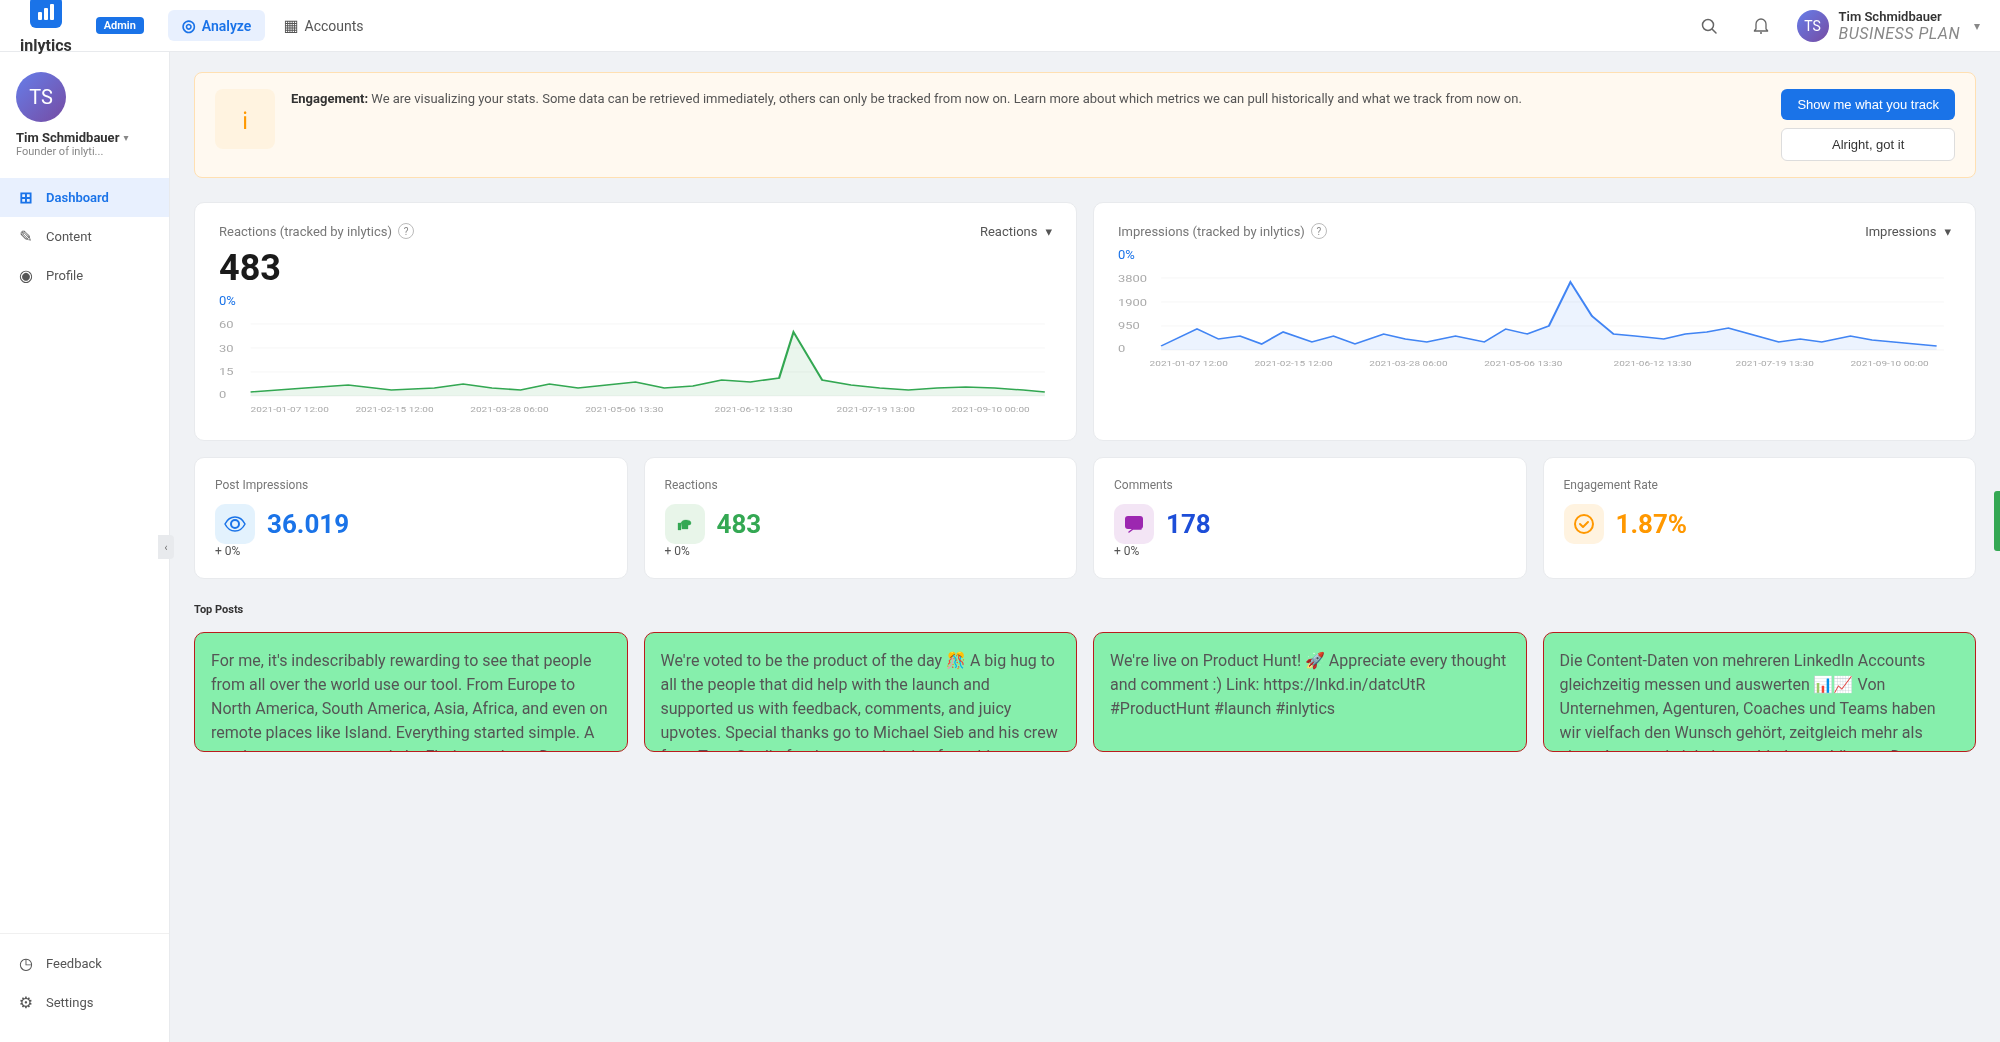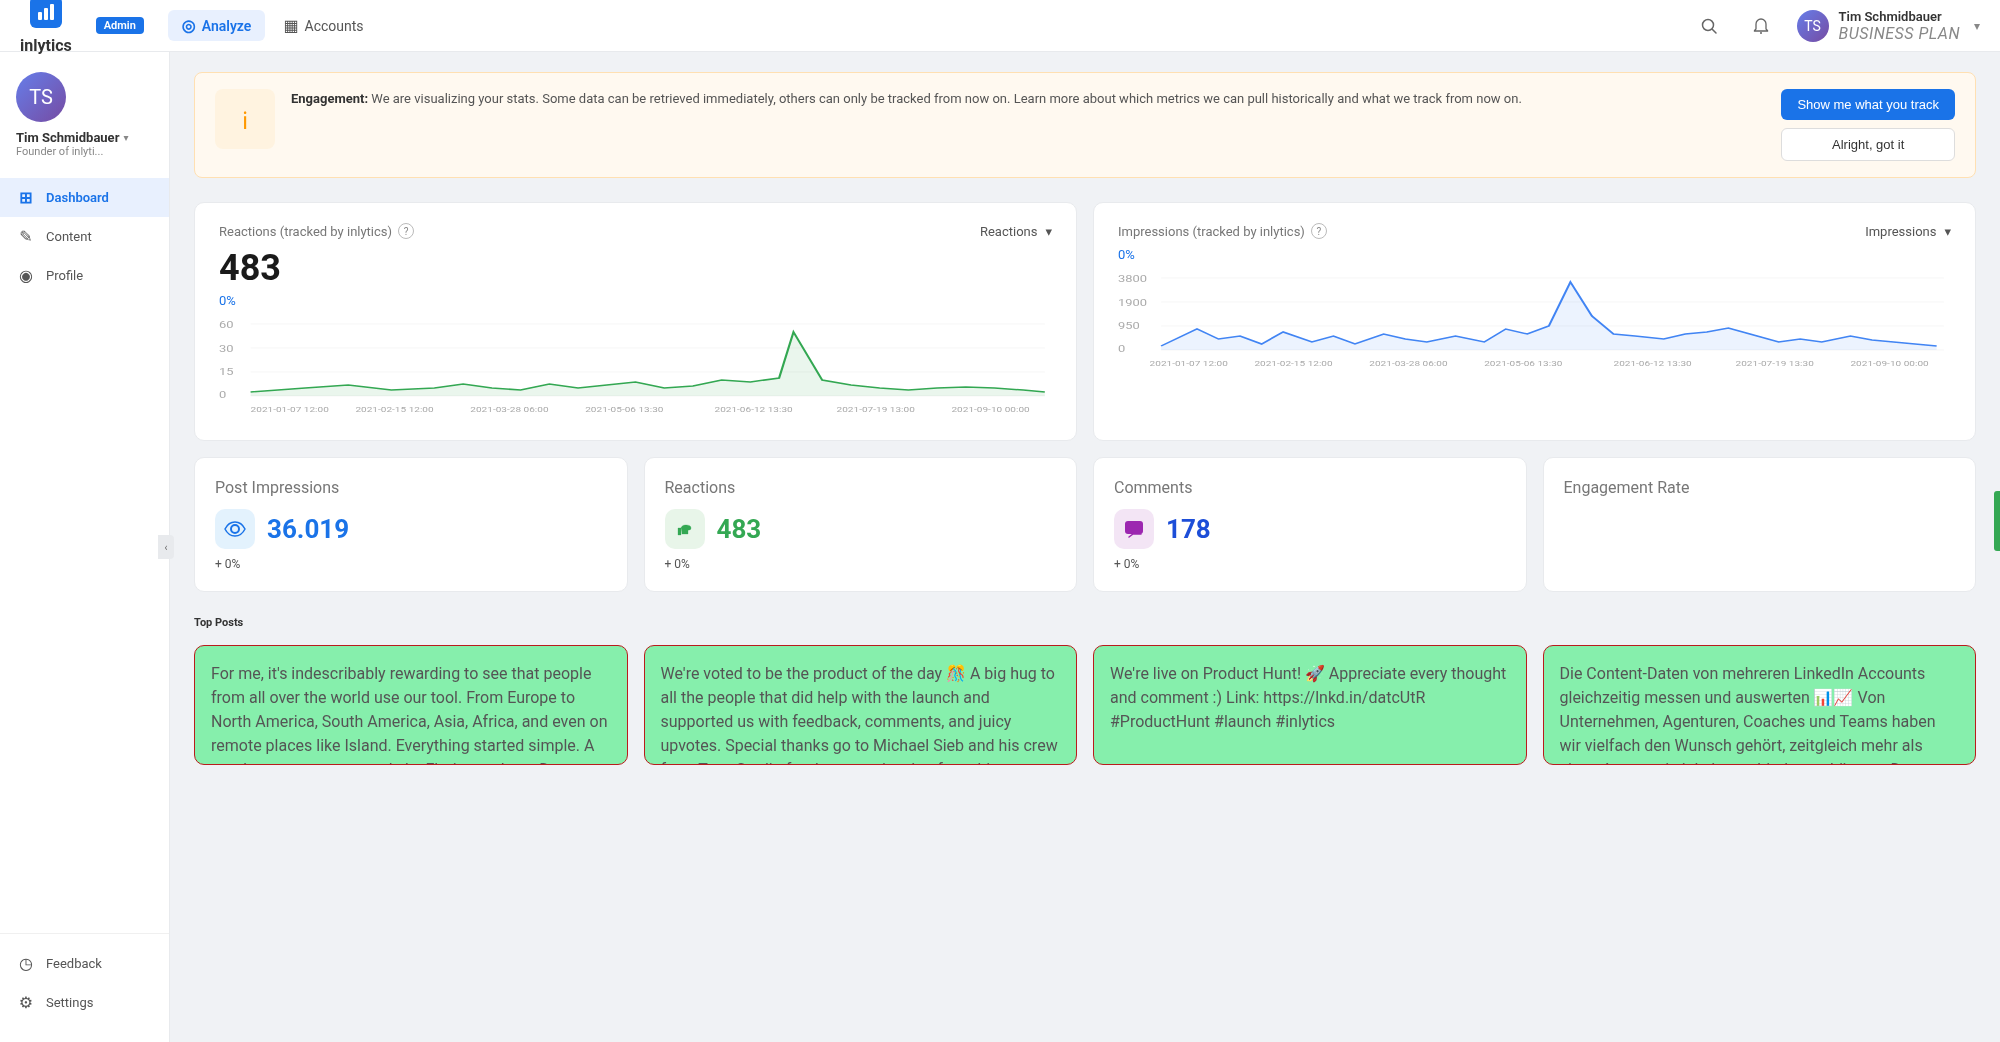--- a/index.html
+++ b/index.html
@@ -274,29 +274,28 @@
       gap: 16px;
       margin-bottom: 24px;
     }
     .stat-card {
       background: #fff;
       border-radius: 10px;
       padding: 20px;
       border: 1px solid #e8eaed;
     }
     .stat-title {
-      font-size: 16px;
+      font-size: 12px;
       color: #777;
       margin-bottom: 12px;
     }
     .stat-value-row {
       display: flex;
       align-items: center;
       gap: 12px;
-      margin-bottom: 8px;
     }
     .stat-icon {
       width: 40px; height: 40px;
       border-radius: 10px;
       display: flex; align-items: center; justify-content: center;
       font-size: 20px;
       flex-shrink: 0;
     }
     .stat-icon.blue { background: #e3f2fd; color: #1a73e8; }
     .stat-icon.green { background: #e8f5e9; color: #34a853; }
@@ -594,20 +593,29 @@
               <path d="M6 19l4-3h8" stroke="#9c27b0" stroke-width="1.5" stroke-linecap="round"></path>
             </svg>
           </div>
           <span class="stat-number purple">178</span>
         </div>
         <div class="stat-change">+ 0%</div>
       </div>
 
       <div class="stat-card">
         <div class="stat-title">Engagement Rate</div>
+        <div class="stat-value-row">
+          <div class="stat-icon orange">
+            <svg width="22" height="22" viewBox="0 0 22 22" fill="none">
+              <circle cx="11" cy="11" r="9" stroke="#ff9800" stroke-width="2"></circle>
+              <path d="M7 11l3 3 5-5" stroke="#ff9800" stroke-width="2" stroke-linecap="round" stroke-linejoin="round"></path>
+            </svg>
+          </div>
+          <span class="stat-number orange">1.87%</span>
+        </div>
         <div class="stat-change"></div>
       </div>
     </div>
 
     <div class="section-title">Top Posts</div>
     <div class="posts-grid">
       <div class="post-card">
         <div class="post-card-text">For me, it's indescribably rewarding to see that people from all over the world use our tool. From Europe to North America, South America, Asia, Africa, and even on remote places like Island. Everything started simple. A rough prototype was made by Florian and me. Done on the sidetrack. Today, we are looking back at over 6600 people that have active accounts on our application, and a dedicated legal entity to support the future.</div>
       </div>
       <div class="post-card">

